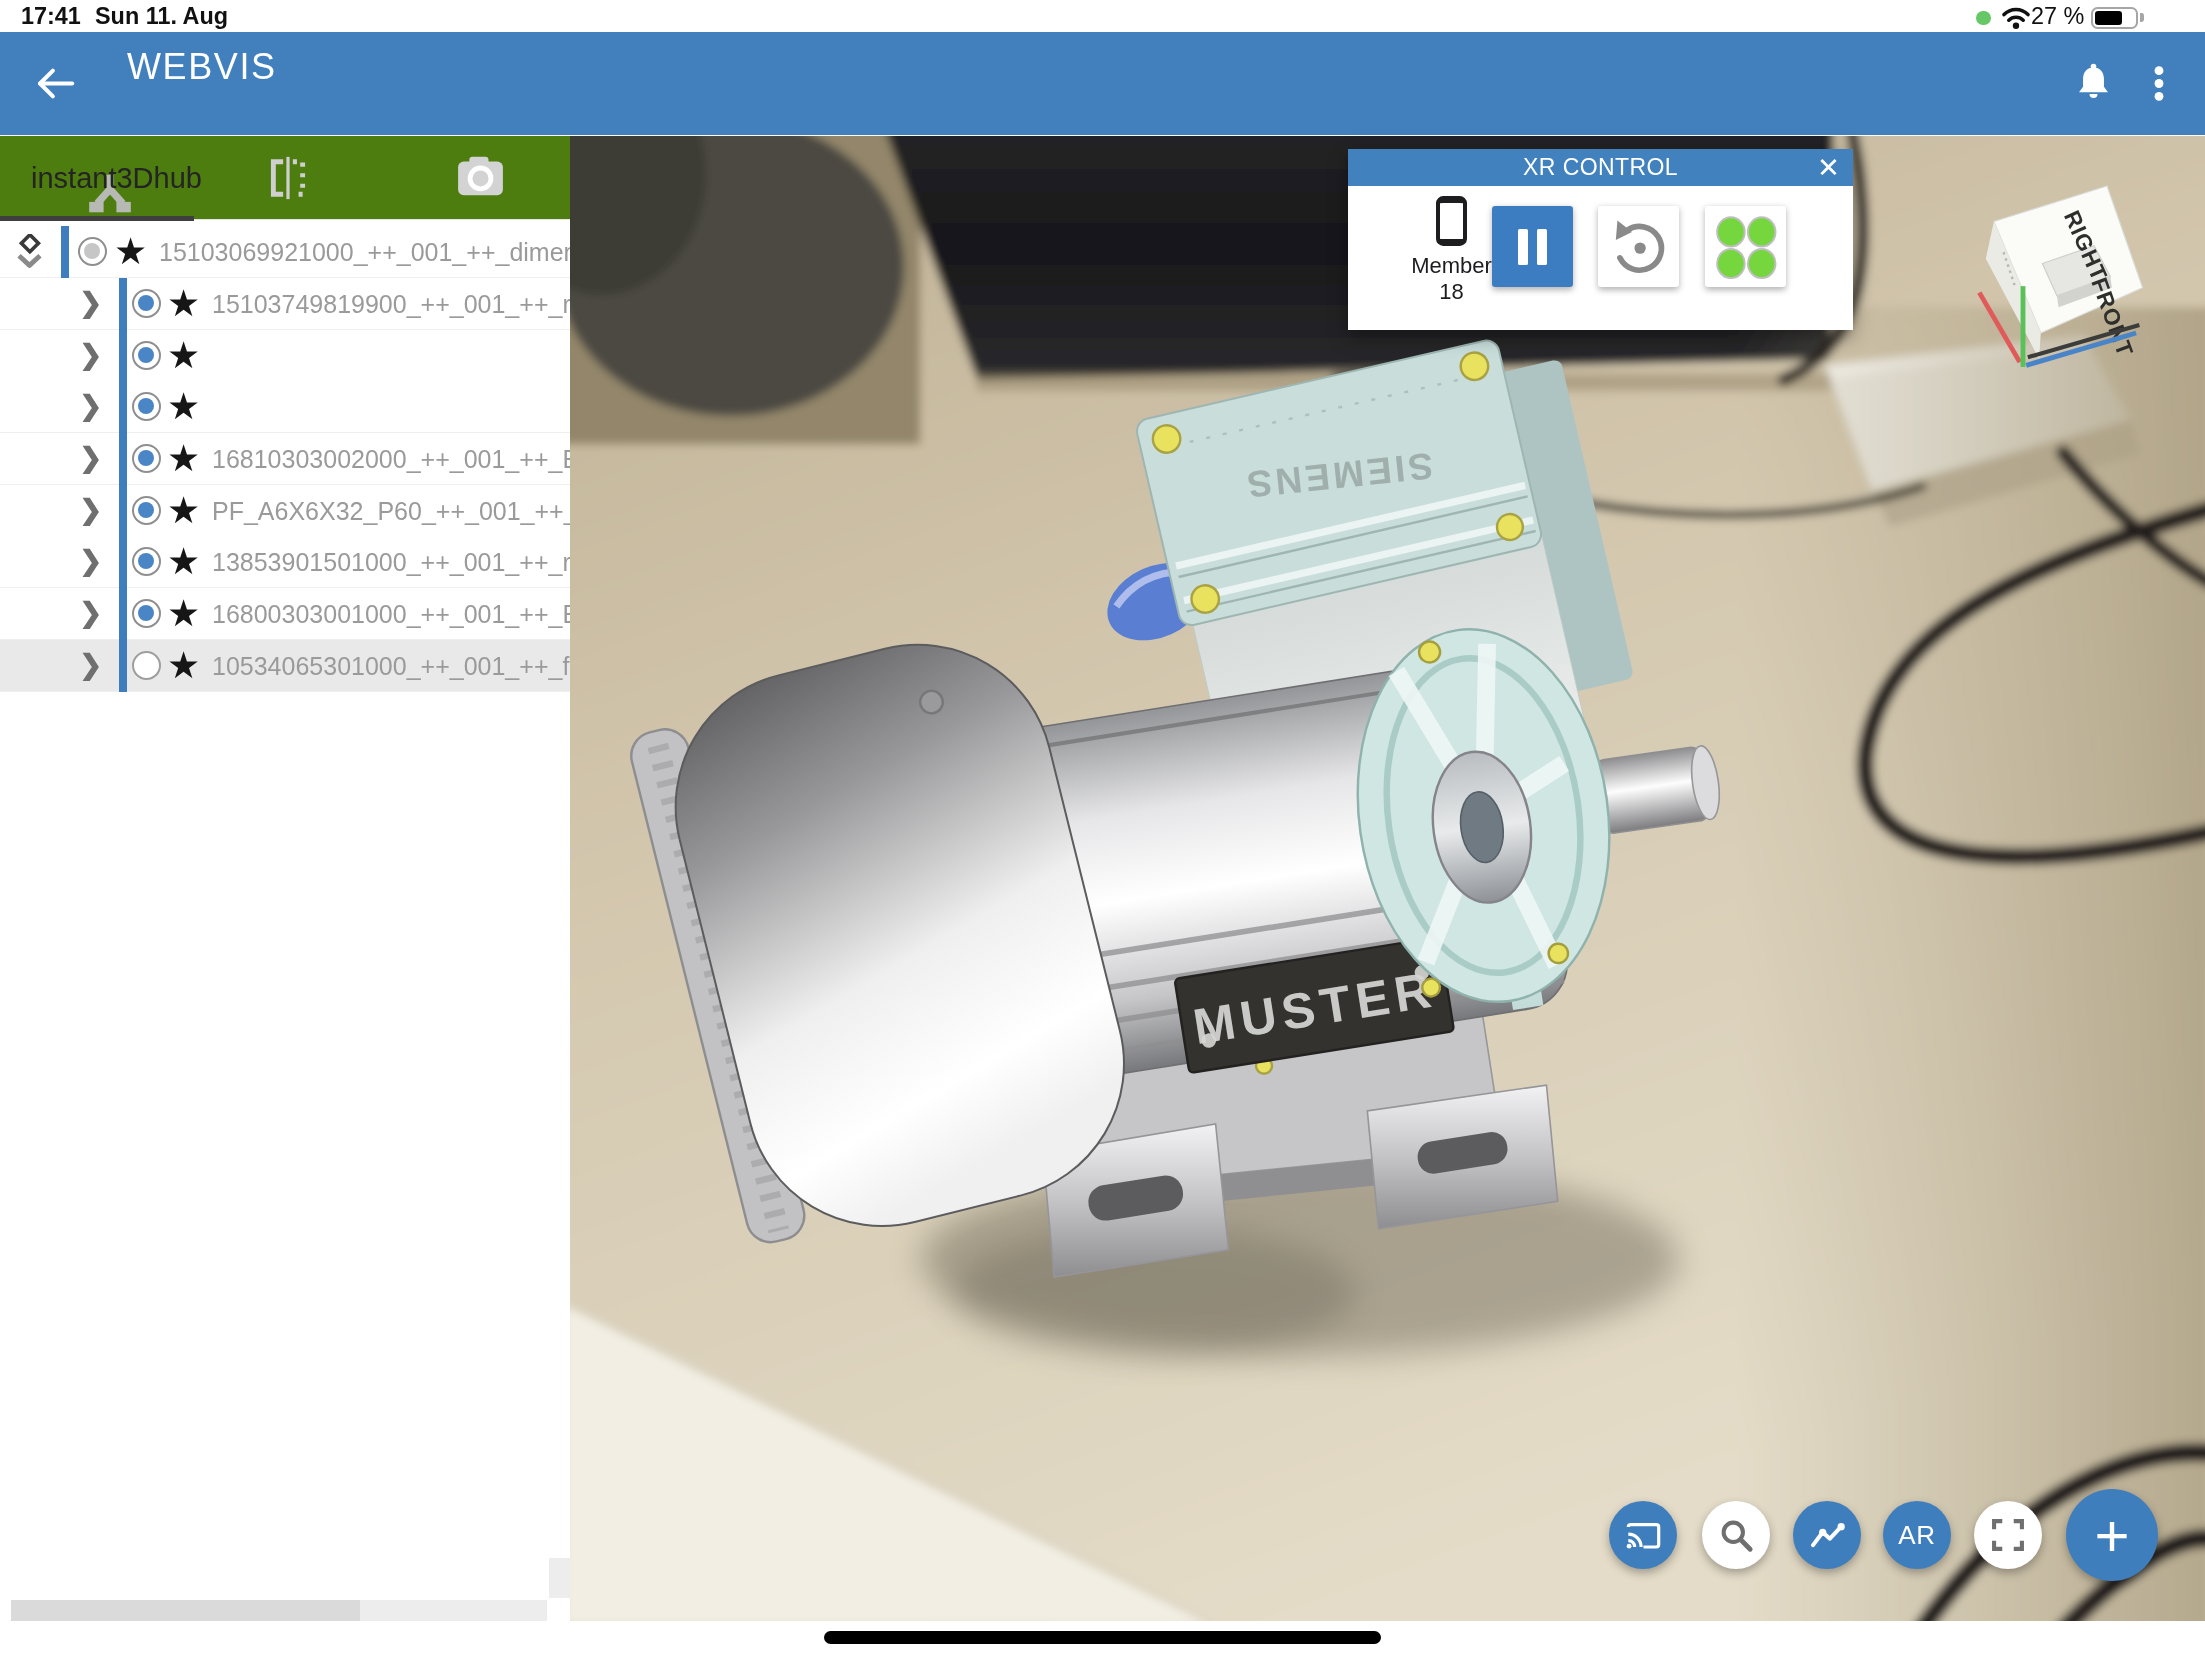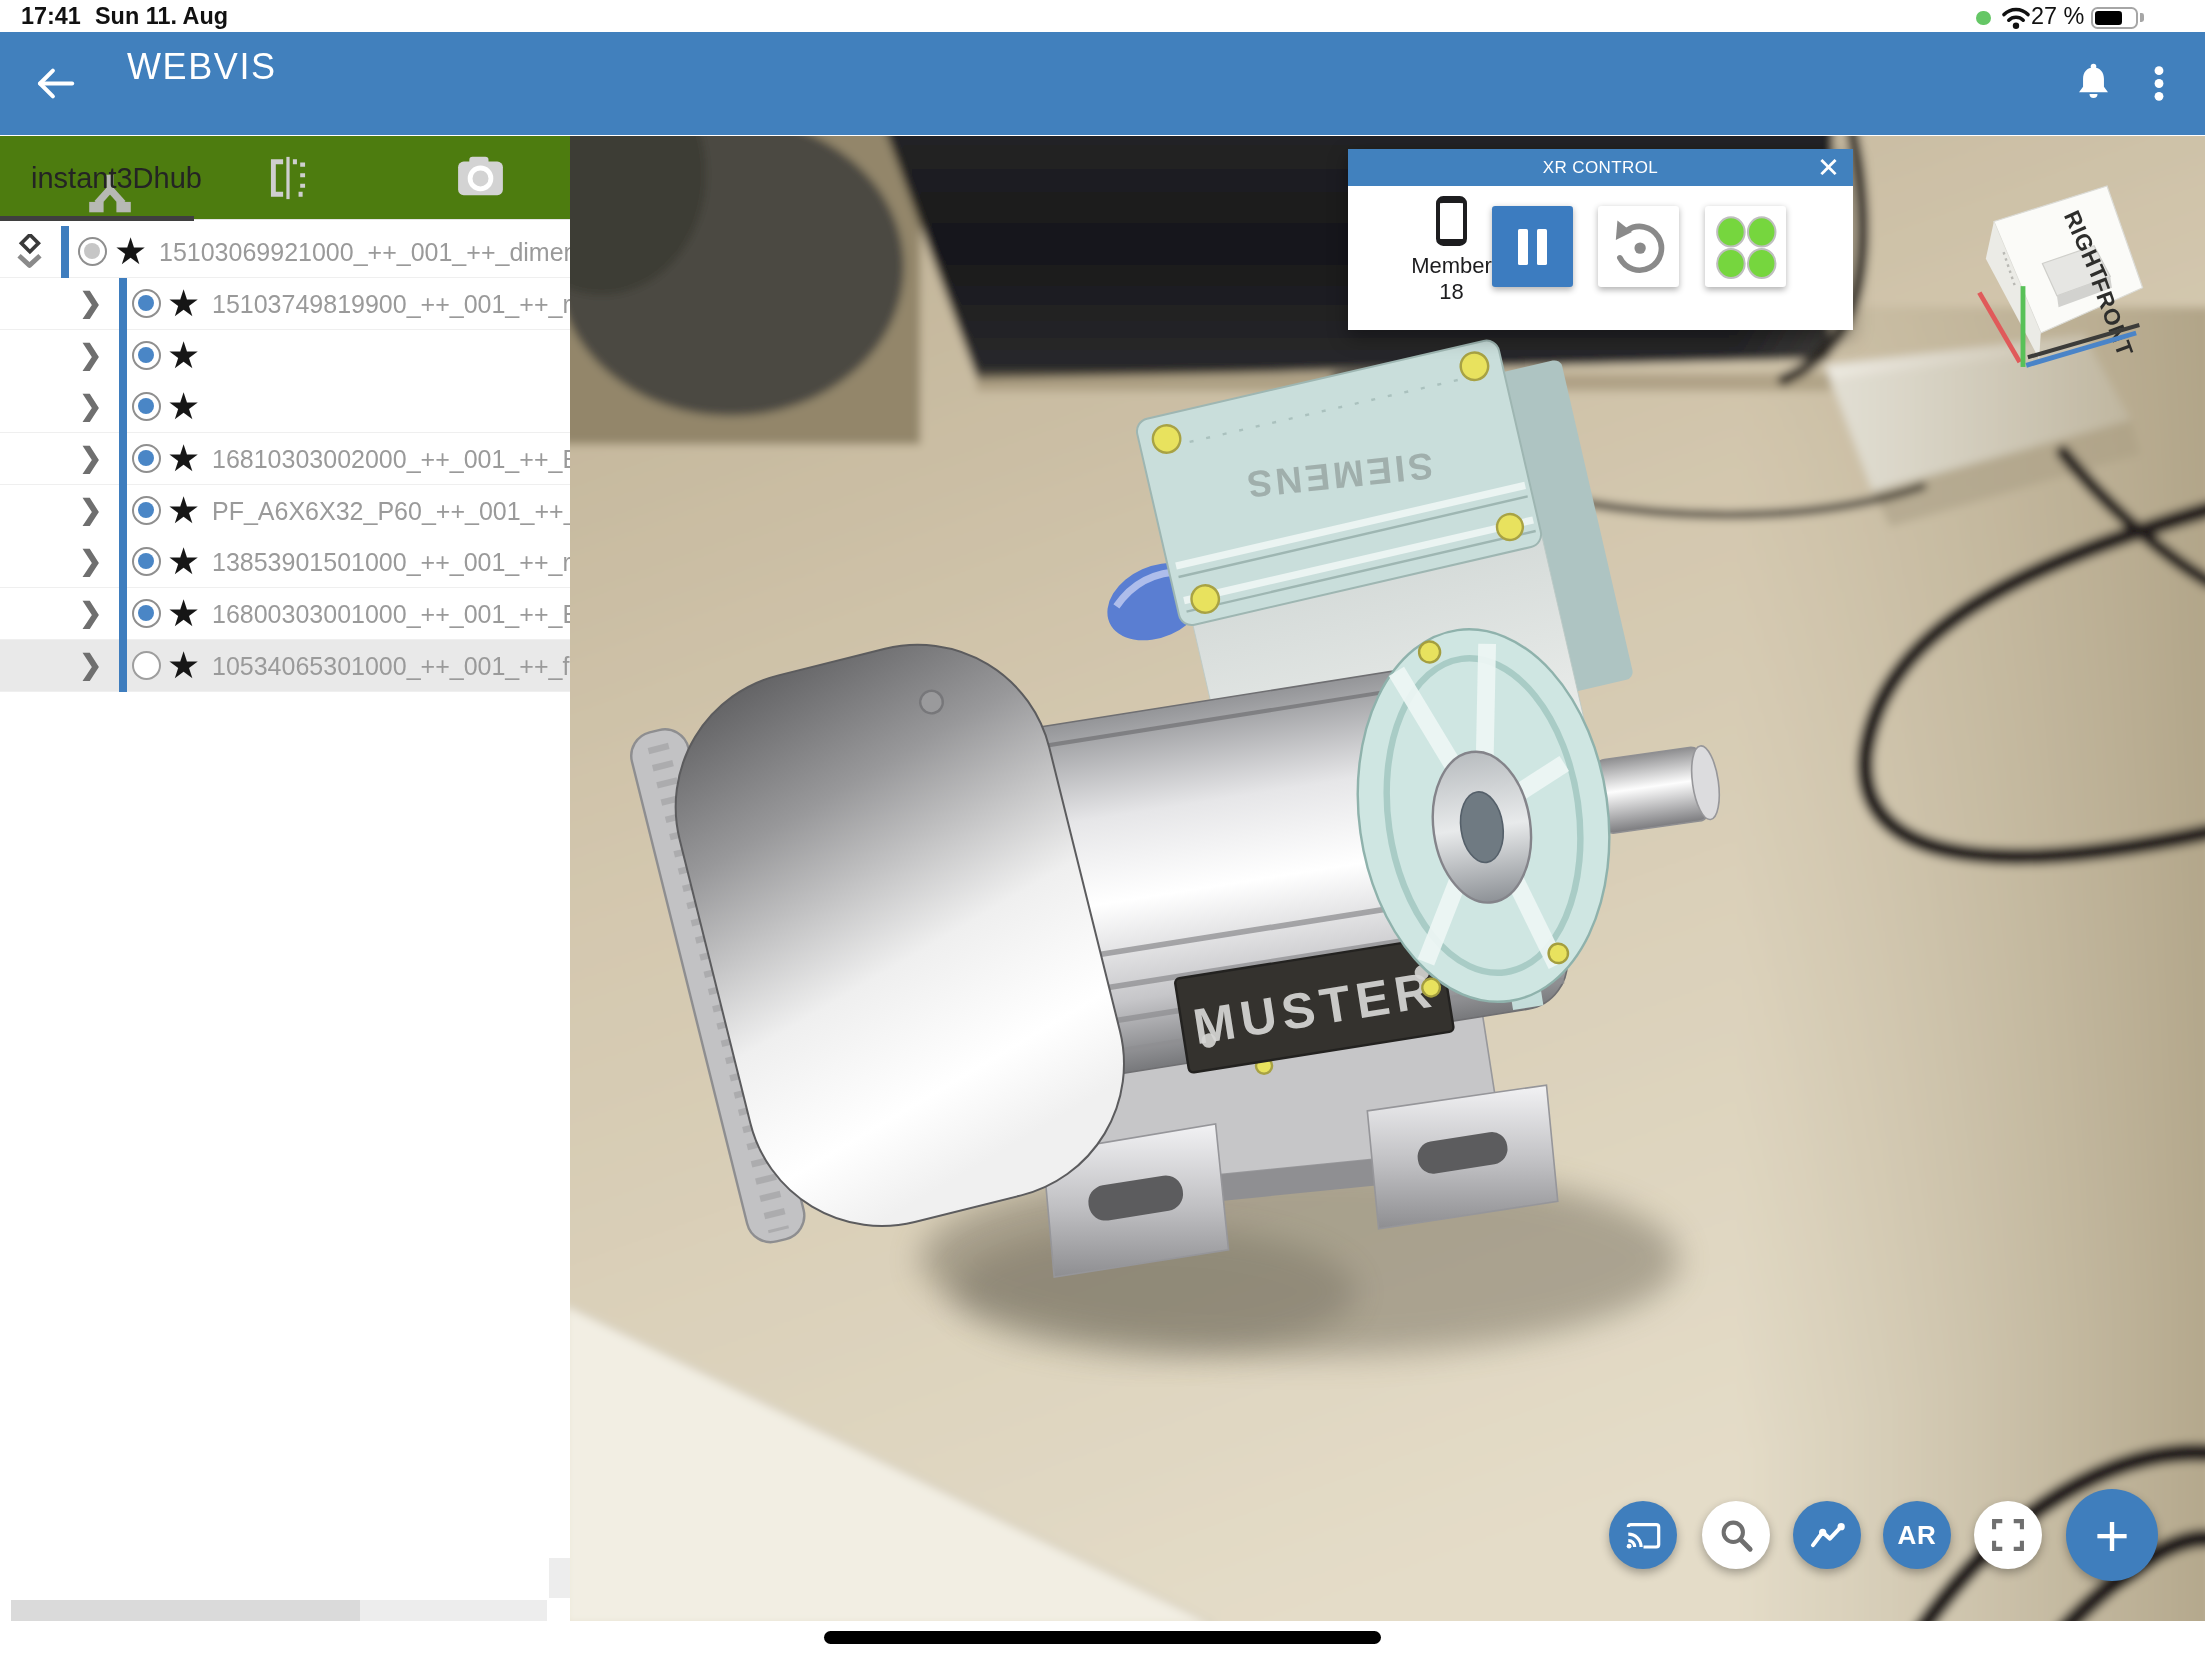--- a/index.html
+++ b/index.html
@@ -60,42 +60,42 @@
   #hscroll-thumb { position:absolute; left:0; top:0; width:349px; height:21px; background:#dadada; }
   #vscroll-track { position:absolute; left:549px; top:1422px; width:21px; height:40px; background:#ededed; }
 
   
   #viewport { position:absolute; left:570px; top:136px; width:1635px; height:1485px; overflow:hidden; background:#cfc2a8; }
 
   
   #xr-panel { position:absolute; left:1348px; top:149px; width:505px; height:181px; background:#fff; z-index:50;
     box-shadow:0 6.5px 18px rgba(0,0,0,.35); }
   #xr-header { position:absolute; left:0; top:0; width:505px; height:37px; background:#4181be; }
-  #xr-title { width:100%; text-align:center; line-height:37px; color:#fff; font-size:17px; letter-spacing:0.4px; }
+  #xr-title { width:100%; text-align:center; line-height:37px; color:#fff; font-size:23px; letter-spacing:0.4px; }
   #xr-close { position:absolute; right:13px; top:0; line-height:37px; font-size:27.4px; color:#fff; cursor:pointer; }
   .xr-btn { position:absolute; top:57px; width:81px; height:81px; border-radius:3.2px; background:#fff;
     box-shadow:0 2.4px 6.5px rgba(0,0,0,.3); }
   #xr-member { position:absolute; left:52px; top:47px; width:103px; text-align:center; }
   #xr-phone { margin:0 auto; width:31px; height:50px; border:4px solid #1d1d1f; border-top-width:7.3px; border-bottom-width:7.3px; border-radius:7.3px; background:#fff; }
   #xr-member-label { margin-top:7.3px; font-size:22px; color:#1d1d1f; }
   #xr-pause { left:144px; background:#3c7cc0; }
   #xr-pause .bars { position:absolute; left:22.6px; top:22.6px; width:36px; height:36px; }
   #xr-pause .bars i { position:absolute; top:0; width:10.5px; height:36px; background:#fff; border-radius:1.6px; }
   #xr-pause .bars i:first-child { left:3.2px; } #xr-pause .bars i:last-child { left:22px; }
   #xr-reset { left:250px; }
   #xr-grid { left:357px; }
 
   
   .fab { position:absolute; border-radius:50%; box-shadow:0 4px 9.7px rgba(0,0,0,.3); z-index:50;
     display:flex; align-items:center; justify-content:center; }
   .fab.blue { background:#3f7ebd; color:#fff; }
   .fab.white { background:#fff; color:#707070; }
   .fab.sm { width:68px; height:68px; top:1501px; }
   #fab-add { width:92px; height:92px; left:2066px; top:1489px; font-size:60px; font-weight:300; }
-  #fab-ar { font-size:26px; font-weight:700; letter-spacing:0.8px; }
+  #fab-ar { font-size:26px; font-weight:400; letter-spacing:0.8px; }
 
   
   #cube { position:absolute; left:1968px; top:173px; z-index:45; }
 
   
   #home-strip { position:absolute; left:0; top:1621px; width:2205px; height:32px; background:#fff; z-index:58; }
   #home-bar { position:absolute; left:824px; top:9.7px; width:557px; height:13px; border-radius:7.3px; background:#000; }
 </style>
 </head>
 <body>

